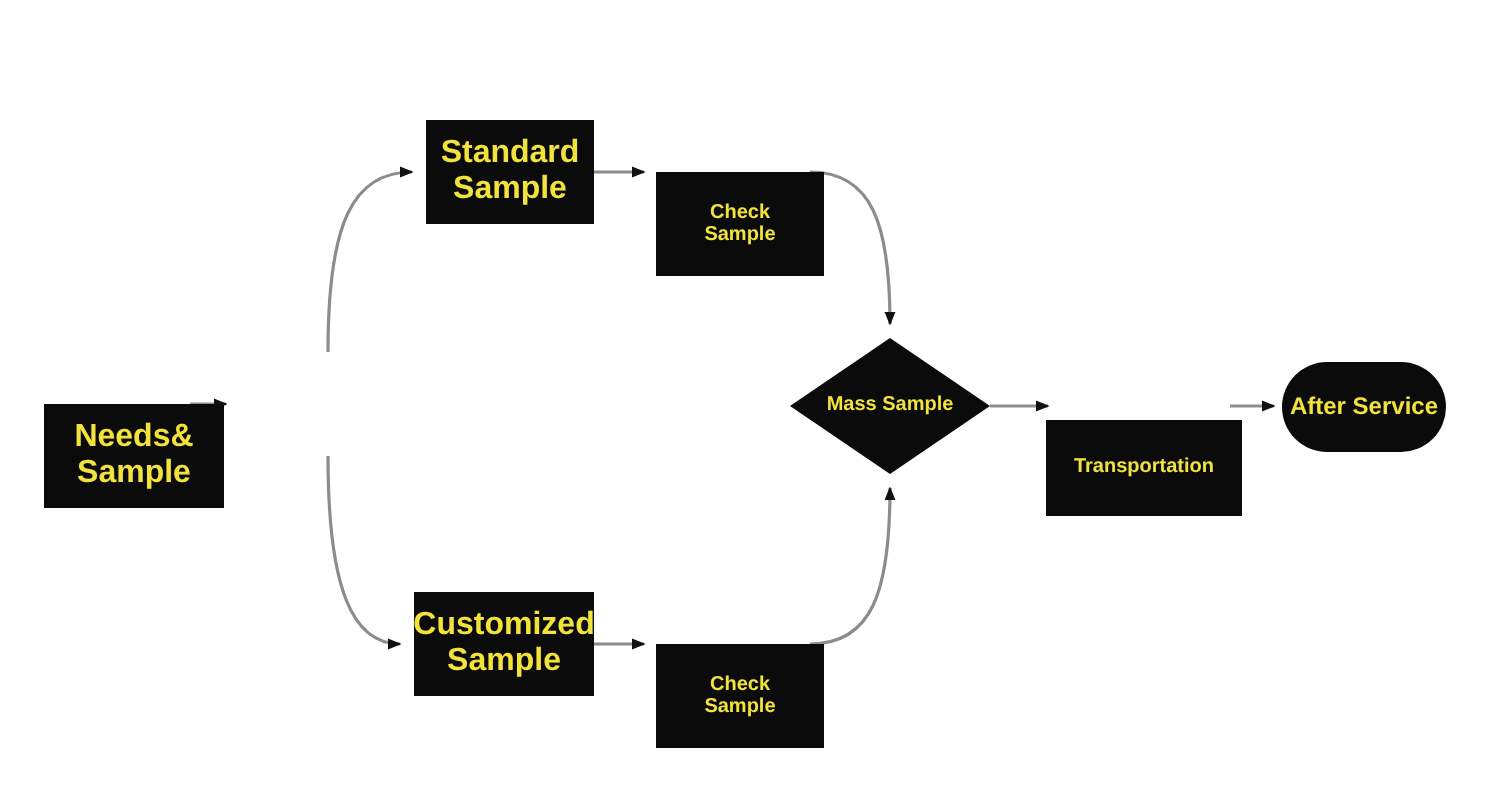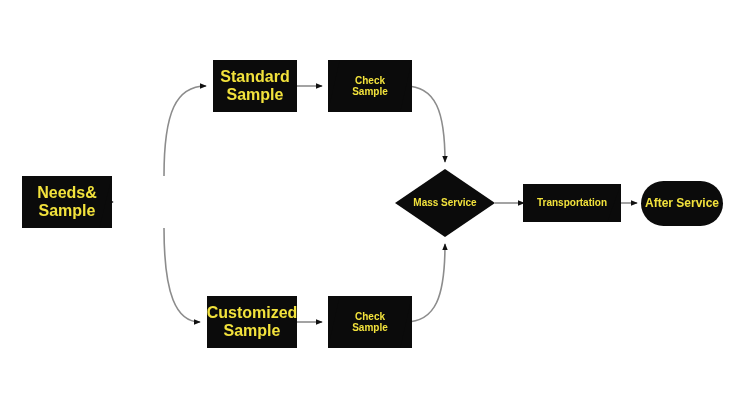--- a/index.html
+++ b/index.html
@@ -35,20 +35,21 @@
     line-height: 1.15;
     z-index: 2;
     box-sizing: border-box;
     white-space: pre-line;
   }
   .shape-rect {
     background: #0b0b0b;
   }
   .shape-para {
     background: #0b0b0b;
+    margin-top: 26px;
   }
   .shape-stadium {
     background: #0b0b0b;
     border-radius: 999px;
   }
   .shape-diamond {
     background: transparent;
   }
   .diamond-bg {
     position: absolute;
@@ -133,24 +134,24 @@
   </div>
 
   <div class="node shape-para para-right" style="left:328px; top:296px; width:84px; height:52px; font-size:10px;">
     <span class="para-bg"></span>
     <span class="node-label">Check
 Sample</span>
   </div>
 
   <div class="node shape-diamond" style="left:395px; top:169px; width:100px; height:68px; font-size:10px;">
     <span class="diamond-bg"></span>
-    <span class="node-label">Mass Service</span>
+    <span class="node-label">Mass Sample</span>
   </div>
 
-  <div class="node shape-para para-right" style="left:523px; top:184px; width:98px; height:38px; font-size:10px;">
+  <div class="node shape-para para-right" style="left:523px; top:184px; width:98px; height:48px; font-size:10px;">
     <span class="para-bg"></span>
     <span class="node-label">Transportation</span>
   </div>
 
   <div class="node shape-stadium" style="left:641px; top:181px; width:82px; height:45px; font-size:12px;">
     <span class="node-label">After Service</span>
   </div>
 
 </div>
 

